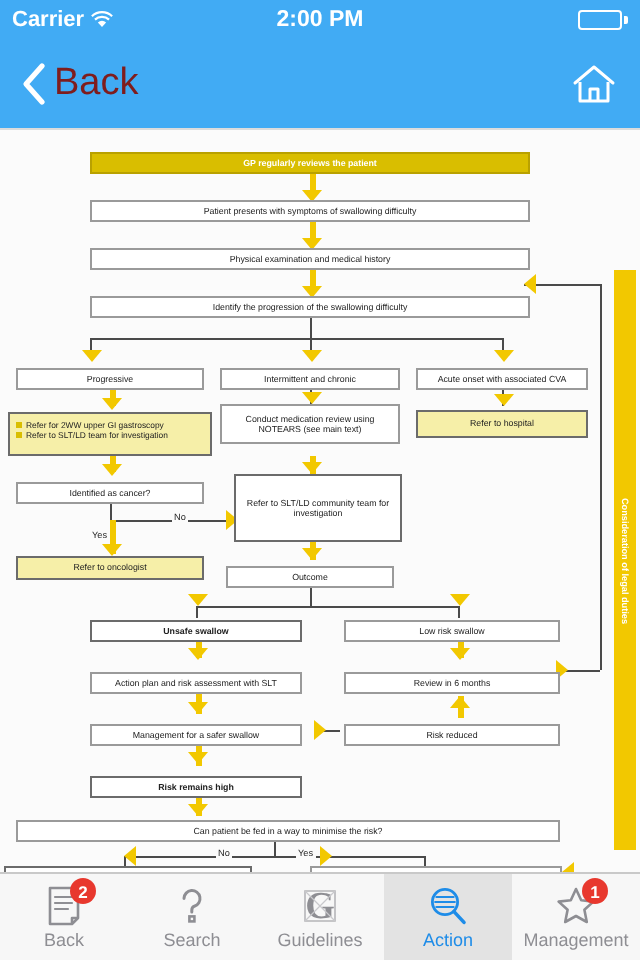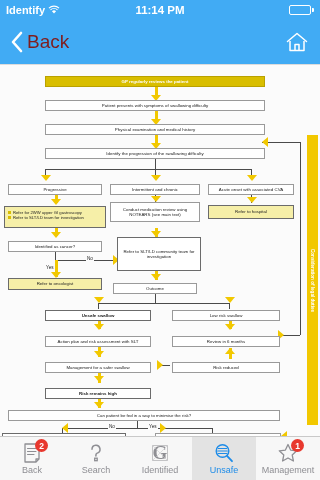--- a/index.html
+++ b/index.html
@@ -150,30 +150,30 @@
     padding: 0 3px;
   }
 </style>
 </head>
 <body>
 
 <div id="app">
 
   <div class="statusbar">
     <div class="sb-left">
-      <span>Identify</span>
+      <span>Carrier</span>
       <span class="wifi-icon">
         <svg viewBox="0 0 14 11" width="12" height="10">
           <path d="M7 9.6 L4.6 6.9 a3.6 3.6 0 0 1 4.8 0 Z" fill="#fff"></path>
           <path d="M2.9 5.3 a6 6 0 0 1 8.2 0" stroke="#fff" stroke-width="1.3" fill="none"></path>
           <path d="M1.1 3.3 a8.6 8.6 0 0 1 11.8 0" stroke="#fff" stroke-width="1.3" fill="none"></path>
         </svg>
       </span>
     </div>
-    <div class="sb-center">11:14 PM</div>
+    <div class="sb-center">2:00 PM</div>
     <div class="sb-right">
       <span class="batt">
         <span class="batt-body"><span class="batt-fill"></span></span>
         <span class="batt-cap"></span>
       </span>
     </div>
   </div>
 
   <div class="navbar">
     <div class="nav-back">
@@ -376,32 +376,32 @@
     </div>
 
     <div class="tab">
       <span class="ico">
         <svg viewBox="0 0 22 22" width="22" height="22">
           <text x="11" y="17" font-family="Liberation Serif, serif" font-size="19" font-weight="bold" text-anchor="middle" fill="#8e8e93">G</text>
           <path d="M3.5 3.5 H18.5 V18.5 H3.5 Z" fill="none" stroke="#b5b5b8" stroke-width="0.8"></path>
           <path d="M3.5 3.5 L18.5 18.5 M18.5 3.5 L3.5 18.5" stroke="#c8c8cb" stroke-width="0.6"></path>
         </svg>
       </span>
-      <span class="tlbl">Identified</span>
+      <span class="tlbl">Guidelines</span>
     </div>
 
     <div class="tab active">
       <span class="ico">
         <svg viewBox="0 0 22 22" width="22" height="22">
           <circle cx="9.5" cy="9" r="6.3" fill="none" stroke="#1E8CE8" stroke-width="1.4"></circle>
           <path d="M5.2 6.5 H13.8 M4.6 9 H14.4 M5.2 11.5 H13.8" stroke="#1E8CE8" stroke-width="1.1" stroke-linecap="round"></path>
           <path d="M14 13.8 L19 19.2" stroke="#1E8CE8" stroke-width="1.8" stroke-linecap="round"></path>
         </svg>
       </span>
-      <span class="tlbl">Unsafe</span>
+      <span class="tlbl">Action</span>
     </div>
 
     <div class="tab">
       <span class="ico">
         <svg viewBox="0 0 22 22" width="22" height="22">
           <path d="M11 2.5 L13.6 8.1 L19.7 8.8 L15.2 12.9 L16.4 19 L11 16 L5.6 19 L6.8 12.9 L2.3 8.8 L8.4 8.1 Z" fill="none" stroke="#8e8e93" stroke-width="1.3" stroke-linejoin="round"></path>
         </svg>
       </span>
       <span class="tlbl">Management</span>
       <span class="badge">1</span>

